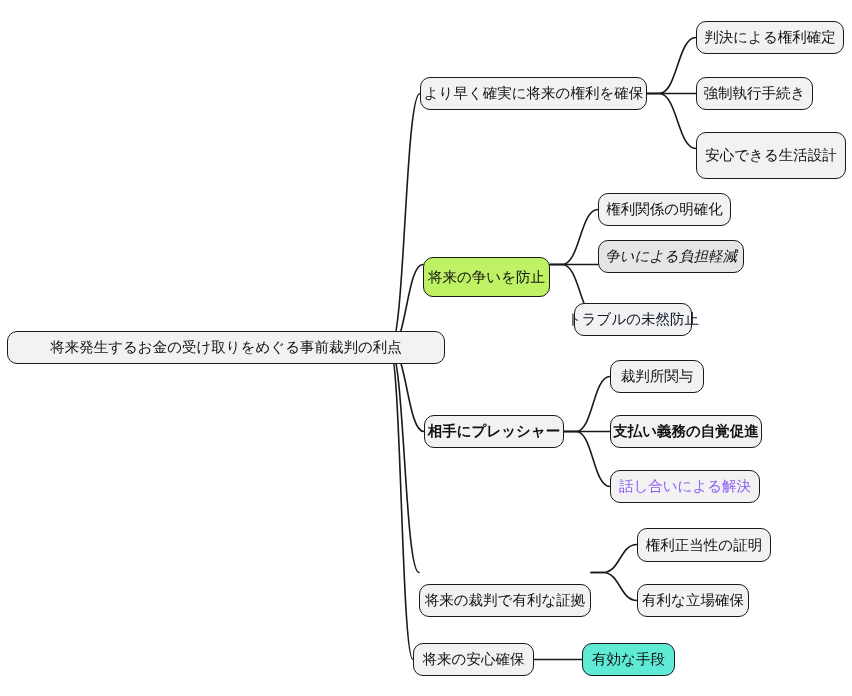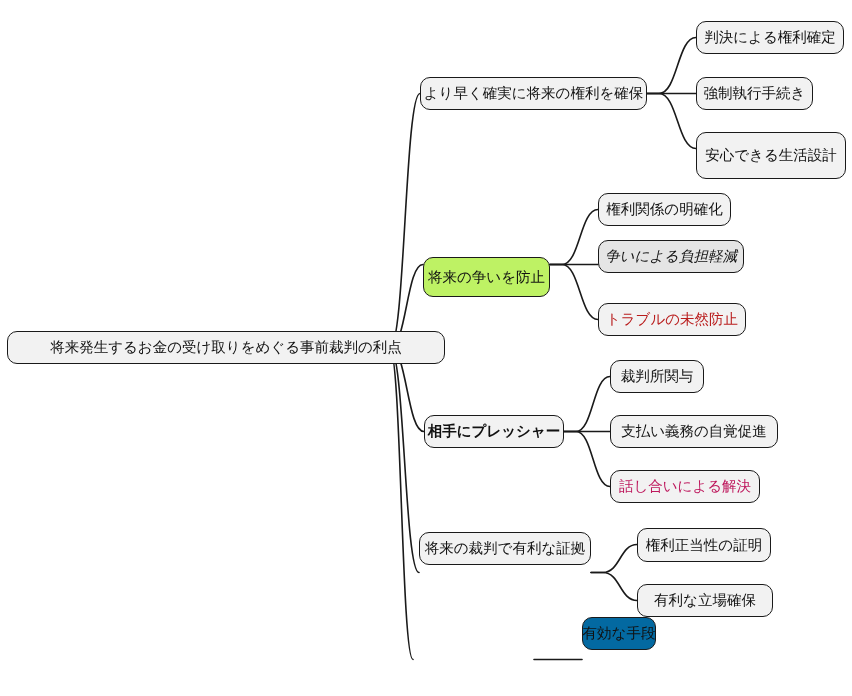--- a/index.html
+++ b/index.html
@@ -78,40 +78,43 @@
     </div>
     <div class="node" style="left: 423px; top: 248px; width: 127px; height: 40px; background: #bef264; border: 1.6px solid rgb(26, 26, 26); color: rgb(17, 17, 17); margin-top: 9px;">
       <span>将来の争いを防止</span>
     </div>
     <div class="node" style="left: 598px; top: 193px; width: 133px; height: 33px; background: rgb(242, 242, 242); border: 1.6px solid rgb(26, 26, 26); color: rgb(17, 17, 17);">
       <span>権利関係の明確化</span>
     </div>
     <div class="node" style="left: 598px; top: 240px; width: 146px; height: 33px; background: #e5e5e5; border: 1.6px solid rgb(26, 26, 26); color: rgb(17, 17, 17); font-style: italic;">
       <span>争いによる負担軽減</span>
     </div>
-    <div class="node" style="left: 598px; top: 303px; width: 148px; height: 33px; background: rgb(242, 242, 242); border: 1.6px solid rgb(26, 26, 26); color: #b91c1c;">
+    <div class="node" style="left: 574px; top: 303px; width: 118px; height: 33px; background: rgb(242, 242, 242); border: 1.6px solid rgb(26, 26, 26); color: #0f172a;">
       <span>トラブルの未然防止</span>
     </div>
     <div class="node" style="left: 424px; top: 415px; width: 140px; height: 33px; background: rgb(242, 242, 242); border: 1.6px solid rgb(26, 26, 26); color: rgb(17, 17, 17); font-weight: bold;">
       <span>相手にプレッシャー</span>
     </div>
     <div class="node" style="left: 610px; top: 360px; width: 94px; height: 33px; background: rgb(242, 242, 242); border: 1.6px solid rgb(26, 26, 26); color: rgb(17, 17, 17);">
       <span>裁判所関与</span>
     </div>
-    <div class="node" style="left: 610px; top: 415px; width: 168px; height: 33px; background: rgb(242, 242, 242); border: 1.6px solid rgb(26, 26, 26); color: rgb(17, 17, 17);">
+    <div class="node" style="left: 610px; top: 415px; width: 152px; height: 33px; background: rgb(242, 242, 242); border: 1.6px solid rgb(26, 26, 26); color: rgb(17, 17, 17); font-weight: bold;">
       <span>支払い義務の自覚促進</span>
     </div>
-    <div class="node" style="left: 610px; top: 470px; width: 150px; height: 33px; background: rgb(242, 242, 242); border: 1.6px solid rgb(26, 26, 26); color: #be185d;">
+    <div class="node" style="left: 610px; top: 470px; width: 150px; height: 33px; background: rgb(242, 242, 242); border: 1.6px solid rgb(26, 26, 26); color: #8b5cf6;">
       <span>話し合いによる解決</span>
     </div>
-    <div class="node" style="left: 419px; top: 532px; width: 172px; height: 33px; background: rgb(242, 242, 242); border: 1.6px solid rgb(26, 26, 26); color: rgb(17, 17, 17);">
+    <div class="node" style="left: 419px; top: 584px; width: 172px; height: 33px; background: rgb(242, 242, 242); border: 1.6px solid rgb(26, 26, 26); color: rgb(17, 17, 17);">
       <span>将来の裁判で有利な証拠</span>
     </div>
     <div class="node" style="left: 637px; top: 528px; width: 134px; height: 34px; background: rgb(242, 242, 242); border: 1.6px solid rgb(26, 26, 26); color: rgb(17, 17, 17);">
       <span>権利正当性の証明</span>
     </div>
-    <div class="node" style="left: 637px; top: 584px; width: 136px; height: 33px; background: rgb(242, 242, 242); border: 1.6px solid rgb(26, 26, 26); color: rgb(17, 17, 17);">
+    <div class="node" style="left: 637px; top: 584px; width: 112px; height: 33px; background: rgb(242, 242, 242); border: 1.6px solid rgb(26, 26, 26); color: rgb(17, 17, 17);">
       <span>有利な立場確保</span>
     </div>
-    <div class="node" style="left: 582px; top: 617px; width: 74px; height: 33px; background: #0369a1; border: 1.6px solid rgb(26, 26, 26); color: rgb(17, 17, 17);">
+    <div class="node" style="left: 413px; top: 643px; width: 121px; height: 33px; background: rgb(242, 242, 242); border: 1.6px solid rgb(26, 26, 26); color: rgb(17, 17, 17);">
+      <span>将来の安心確保</span>
+    </div>
+    <div class="node" style="left: 582px; top: 643px; width: 93px; height: 33px; background: #5eead4; border: 1.6px solid rgb(26, 26, 26); color: rgb(17, 17, 17);">
       <span>有効な手段</span>
     </div>
   </div>
 
 </body></html>

